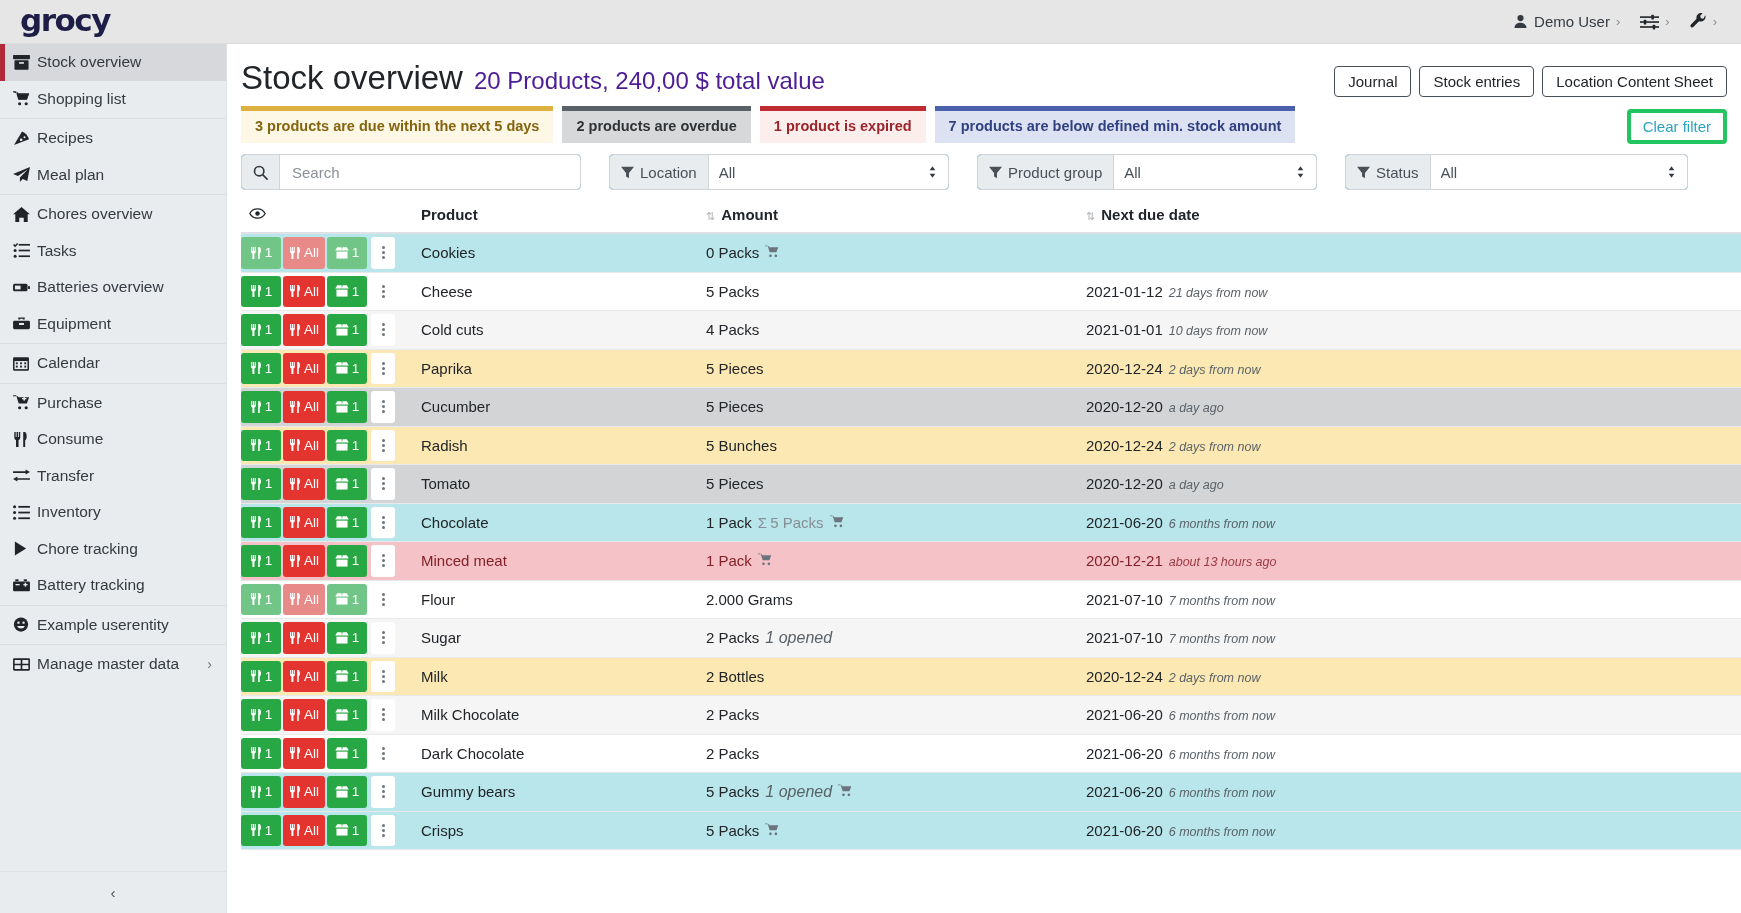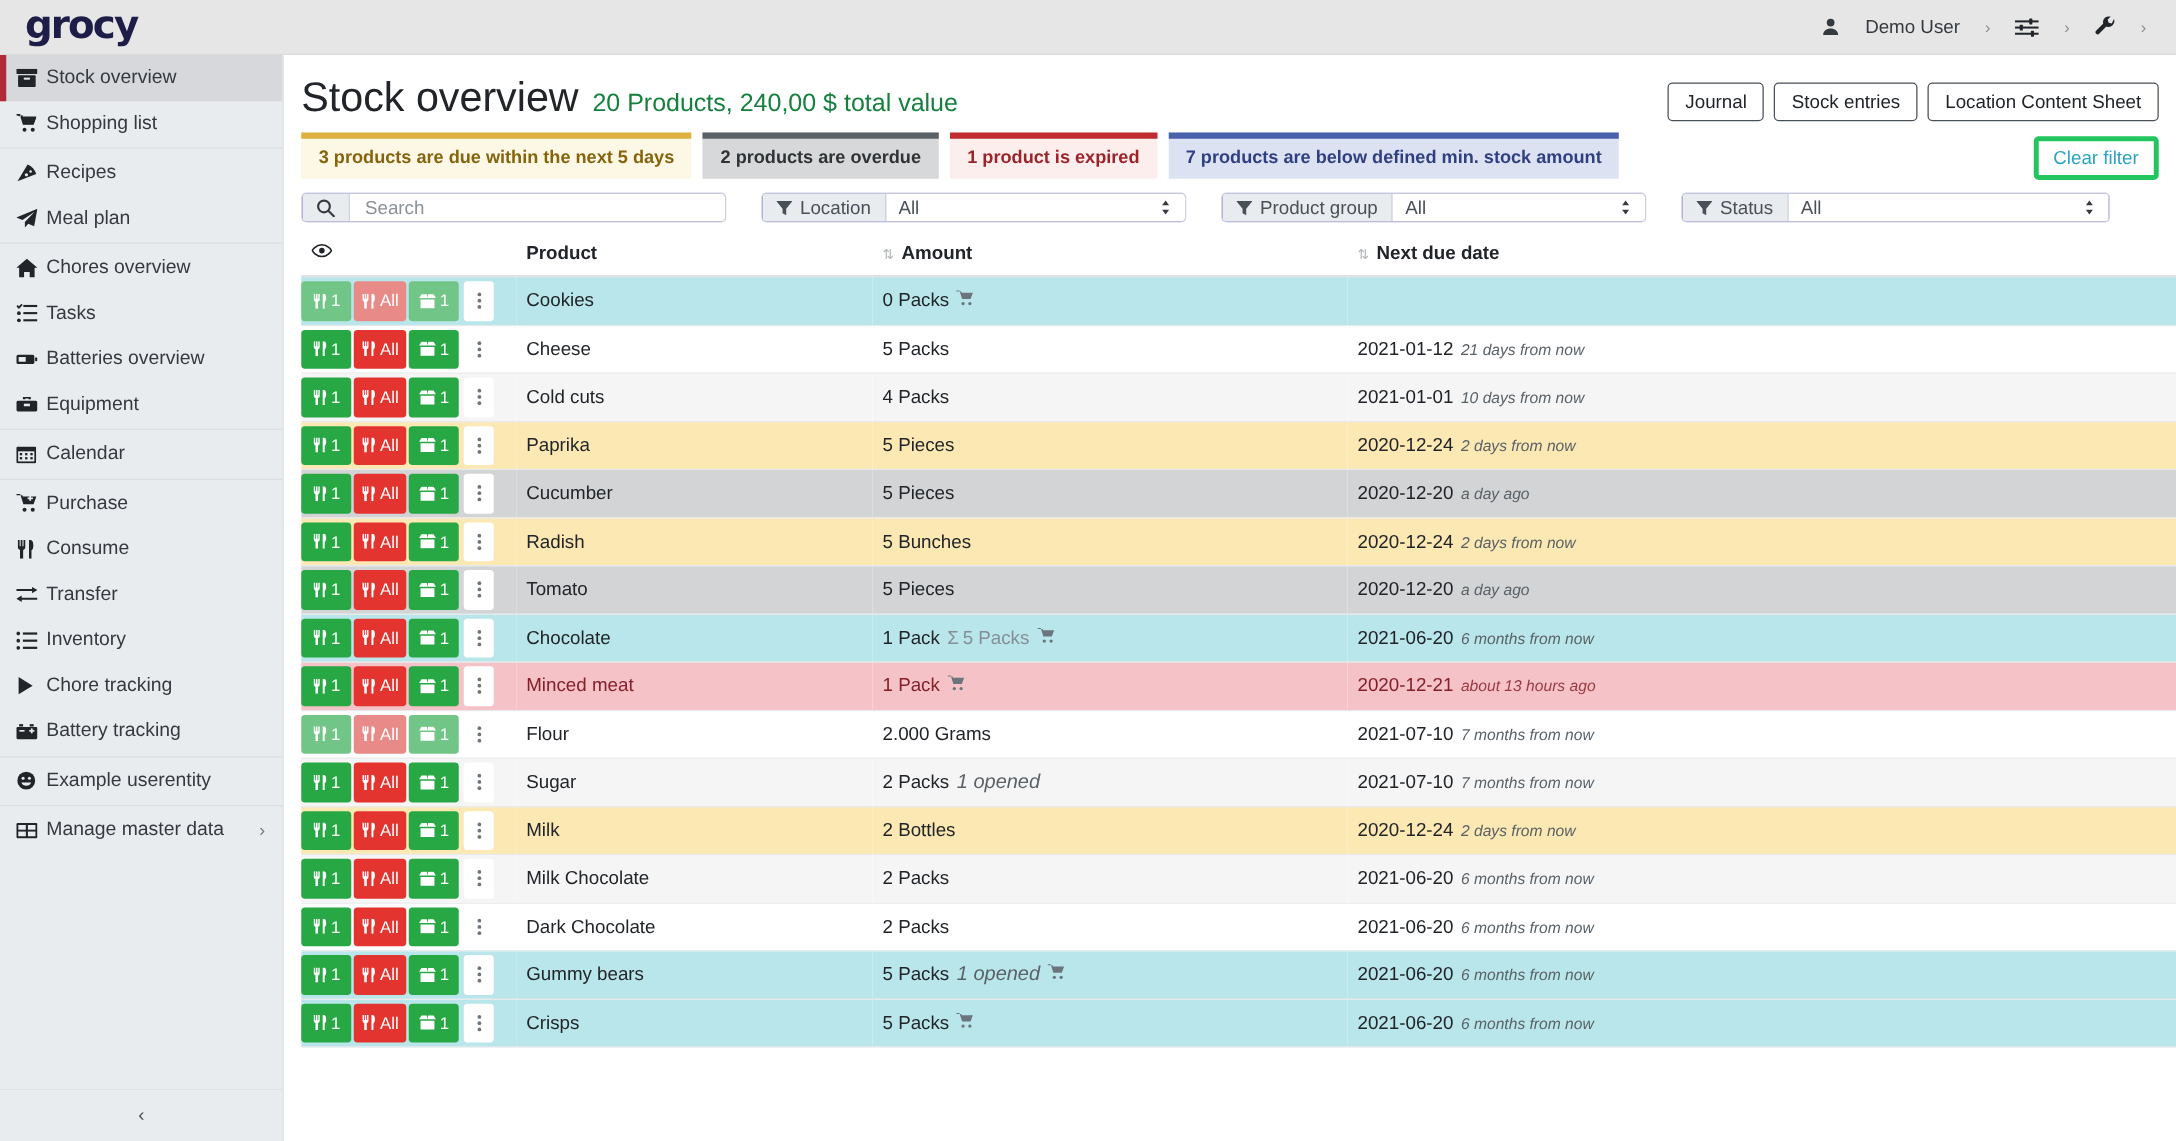--- a/index.html
+++ b/index.html
@@ -26,21 +26,21 @@
     font-weight: 700;
     font-size: 31px;
     letter-spacing: -1.5px;
     color: #1d1d47;
     line-height: 1;
     margin-left: 8px;
     margin-top: -3px;
   }
   .topbar-spacer { flex: 1 1 auto; }
   .topnav-item {
-    display: flex; align-items: center; gap: 20px;
+    display: flex; align-items: center; gap: 6px;
     font-size: 15px; color: #343a40;
     padding: 4px 10px;
     cursor: pointer;
     white-space: nowrap;
     text-align: right;
   }
   .topnav-item .caret { color: #8d8d8d; font-size: 13px; }
   .icon { display: inline-flex; align-items: center; justify-content: center; }
 
   
@@ -89,21 +89,21 @@
 
   
   .main { flex: 1 1 auto; min-width: 0; display: flex; flex-direction: column; background: #fff; }
 
   .page-head {
     padding: 16px 14px 0 10px;
     display: flex; align-items: flex-start;
   }
   .title-wrap { display: flex; align-items: baseline; gap: 11px; padding-left: 4px; }
   .page-title { font-size: 33px; font-weight: 400; color: #212529; line-height: 1.1; }
-  .page-subtitle { font-size: 20px; color: #15803d; }
+  .page-subtitle { font-size: 24px; color: #4c1d95; }
   .head-btns { margin-left: auto; display: flex; gap: 8px; padding-top: 6px; }
   .btn-outline {
     border: 1px solid #495057;
     background: #fff;
     color: #212529;
     font-size: 15px;
     padding: 6px 13px;
     border-radius: 4px;
     cursor: pointer;
     white-space: nowrap;
@@ -141,22 +141,22 @@
   
   .filter-row {
     display: flex; align-items: center; gap: 0;
     padding: 10px 14px 9px 14px;
   }
   .input-group {
     display: flex; align-items: stretch;
     border: 1px solid #ced4da;
     border-radius: 4px;
     overflow: hidden;
-    background: #8b5cf6;
-    height: 24px;
+    background: #0369a1;
+    height: 36px;
   }
   .ig-addon {
     background: #e9ecef;
     border-right: 1px solid #ced4da;
     display: flex; align-items: center; gap: 6px;
     padding: 0 11px;
     font-size: 15px; color: #495057;
     white-space: nowrap;
   }
   .ig-input {

